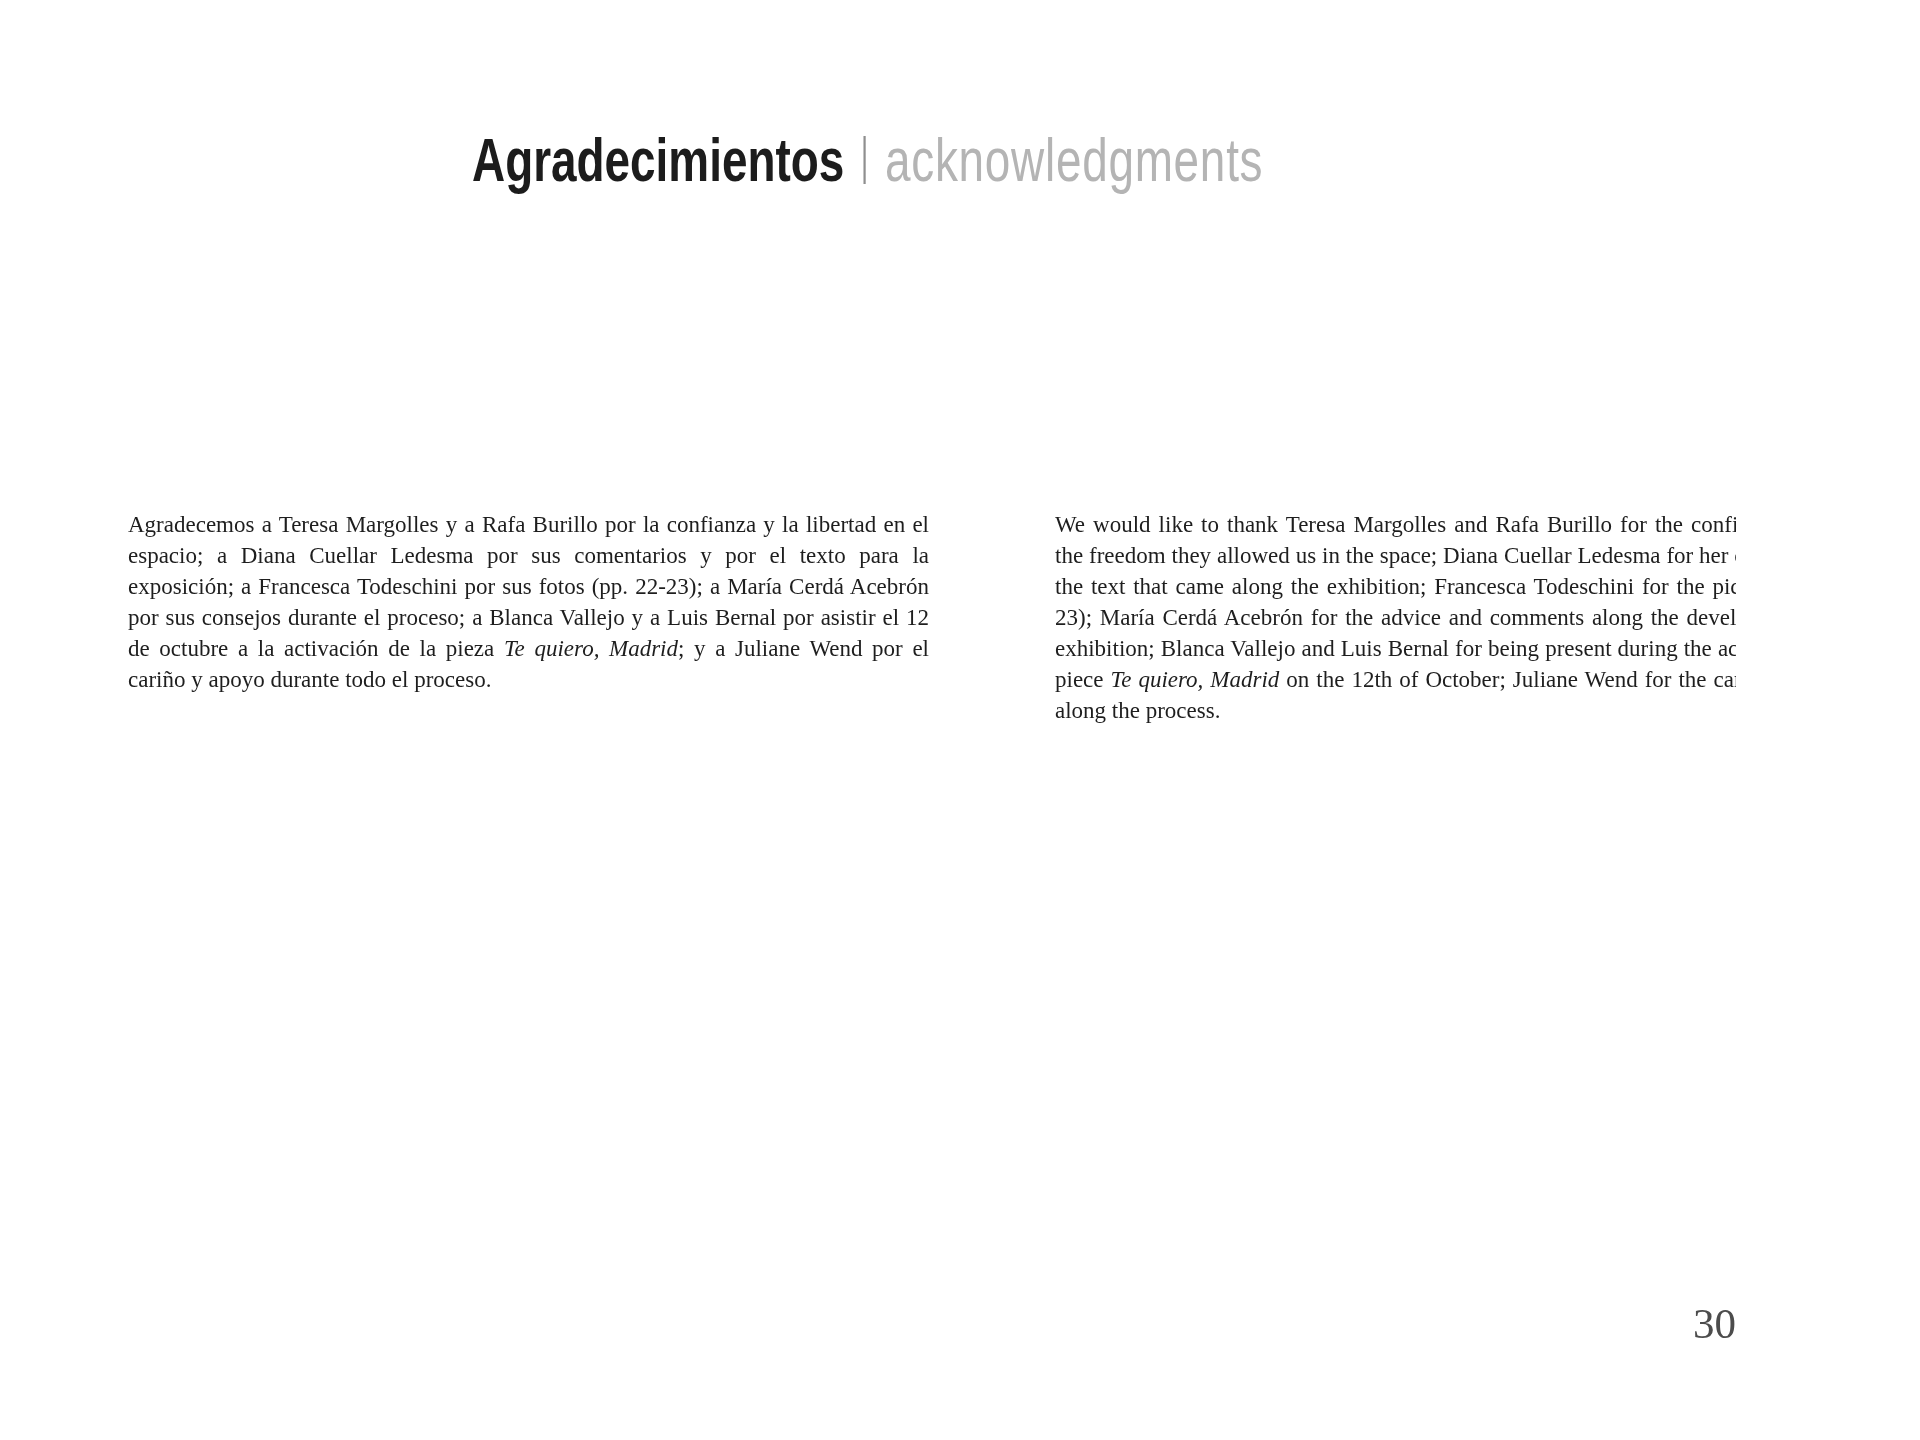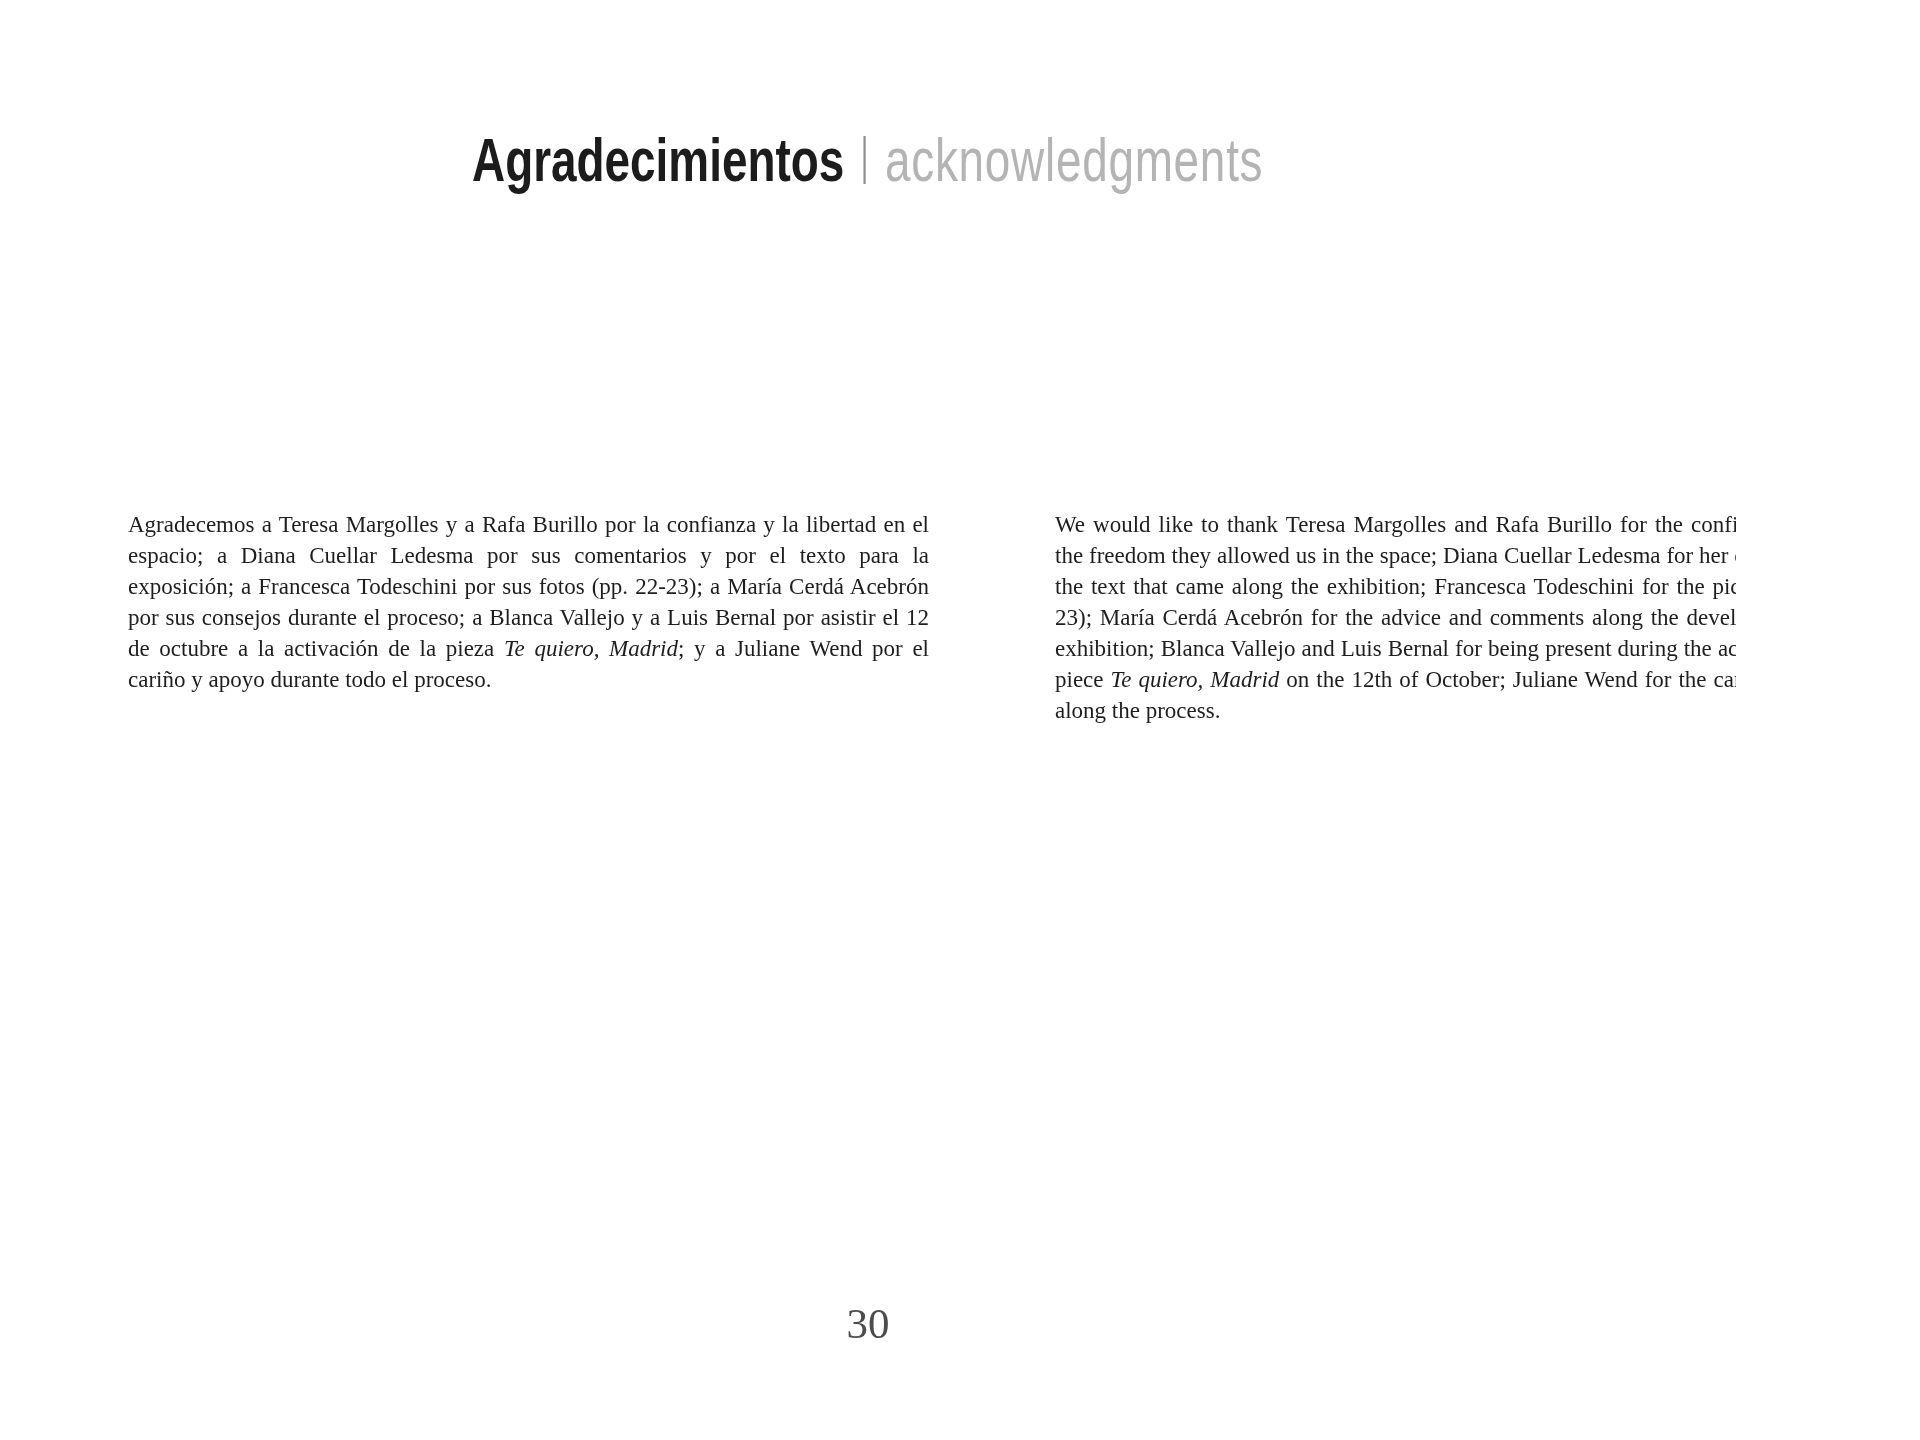--- a/index.html
+++ b/index.html
@@ -78,21 +78,21 @@
   .col-es { flex: 0 0 801px; }
   .col-en { flex: 0 0 813px; }
   .col em { font-style: italic; }
 
   
   .footer-row {
     position: absolute;
     top: 1302px;
     left: 0;
     width: 100%;
-    text-align: center;
+    text-align: right;
   }
   .page-number {
     display: inline-block;
     font-family: "Liberation Serif", serif;
     font-size: 43px;
     line-height: 1;
     color: var(--page-number, #4c4c4c);
   }
 </style>
 </head>

